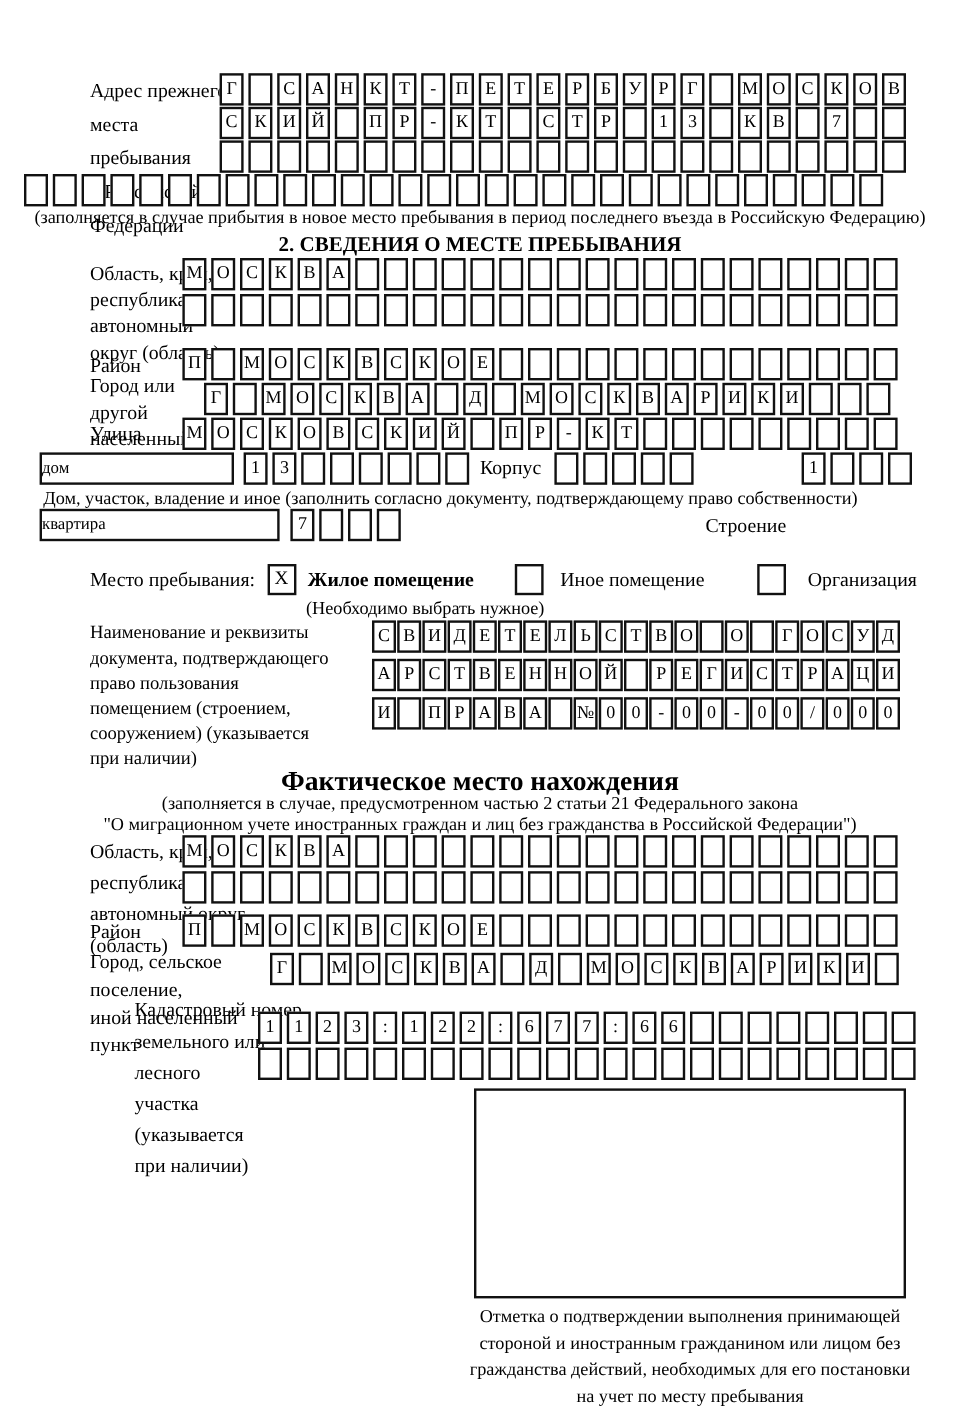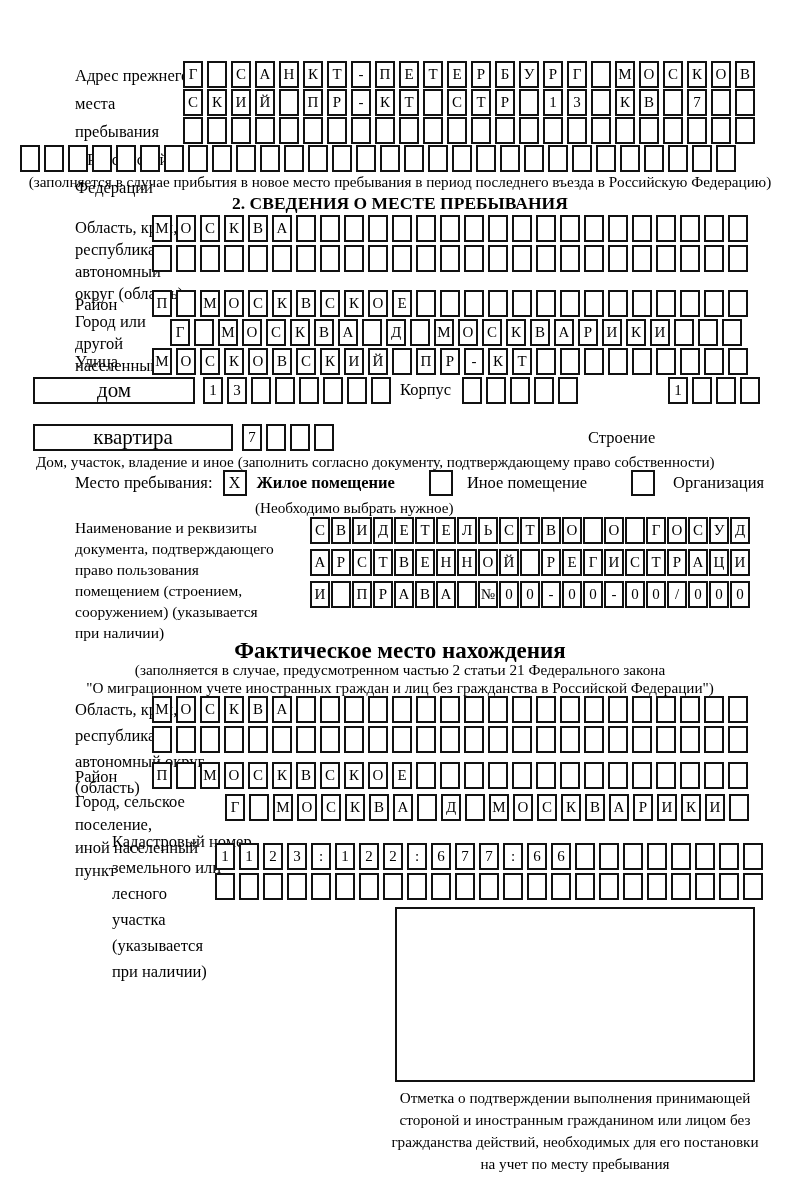--- a/index.html
+++ b/index.html
@@ -20,21 +20,21 @@
   .fullw { left:0; width:800px; }
   .cells { position:absolute; display:flex; gap:4px; }
   .cells .box {
     display:block; width:16px; height:23px; border:2px solid #111;
     font-size:15px; line-height:23px; text-align:center; flex:0 0 auto;
     background:#fff;
   }
   .cells.tight { gap:1px; }
   .widebox {
     position:absolute; border:2px solid #111; height:23px;
-    font-size:21px; line-height:23px; text-align:center; background:#fff;
+    font-size:14px; line-height:23px; text-align:left; background:#fff;
   }
   .mesto-row { position:absolute; display:flex; align-items:center; font-size:16.5px; }
   .cb {
     display:inline-block; width:20px; height:22px; border:2px solid #111;
     text-align:center; font-size:16px; line-height:22px; flex:0 0 auto; background:#fff;
   }
   .stamp-box { position:absolute; border:2px solid #111; background:#fff; }
   .corner { font-size:16.5px; }
   .title { font-size:17.5px; }
 </style>
@@ -320,21 +320,21 @@
       <span class="box"></span>
       <span class="box"></span>
     </div>
   <div class="abs lbl" style="left:588px; top:379px;margin-top:48px;">Строение</div>
   <div class="cells" style="left:668px; top:377px;">
       <span class="box">1</span>
       <span class="box"></span>
       <span class="box"></span>
       <span class="box"></span>
     </div>
-  <div class="abs caption" style="left:36px; top:407px;margin-top:46px;">Дом, участок, владение и иное (заполнить согласно документу, подтверждающему право собственности)</div>
+  <div class="abs caption" style="left:36px; top:407px;">Дом, участок, владение и иное (заполнить согласно документу, подтверждающему право собственности)</div>
 
   <div class="widebox" style="left:33px; top:424px; width:196px;">квартира</div>
   <div class="cells" style="left:242px; top:424px;">
       <span class="box">7</span>
       <span class="box"></span>
       <span class="box"></span>
       <span class="box"></span>
     </div>
 
   <div class="mesto-row" style="left:75px; top:470px;">

